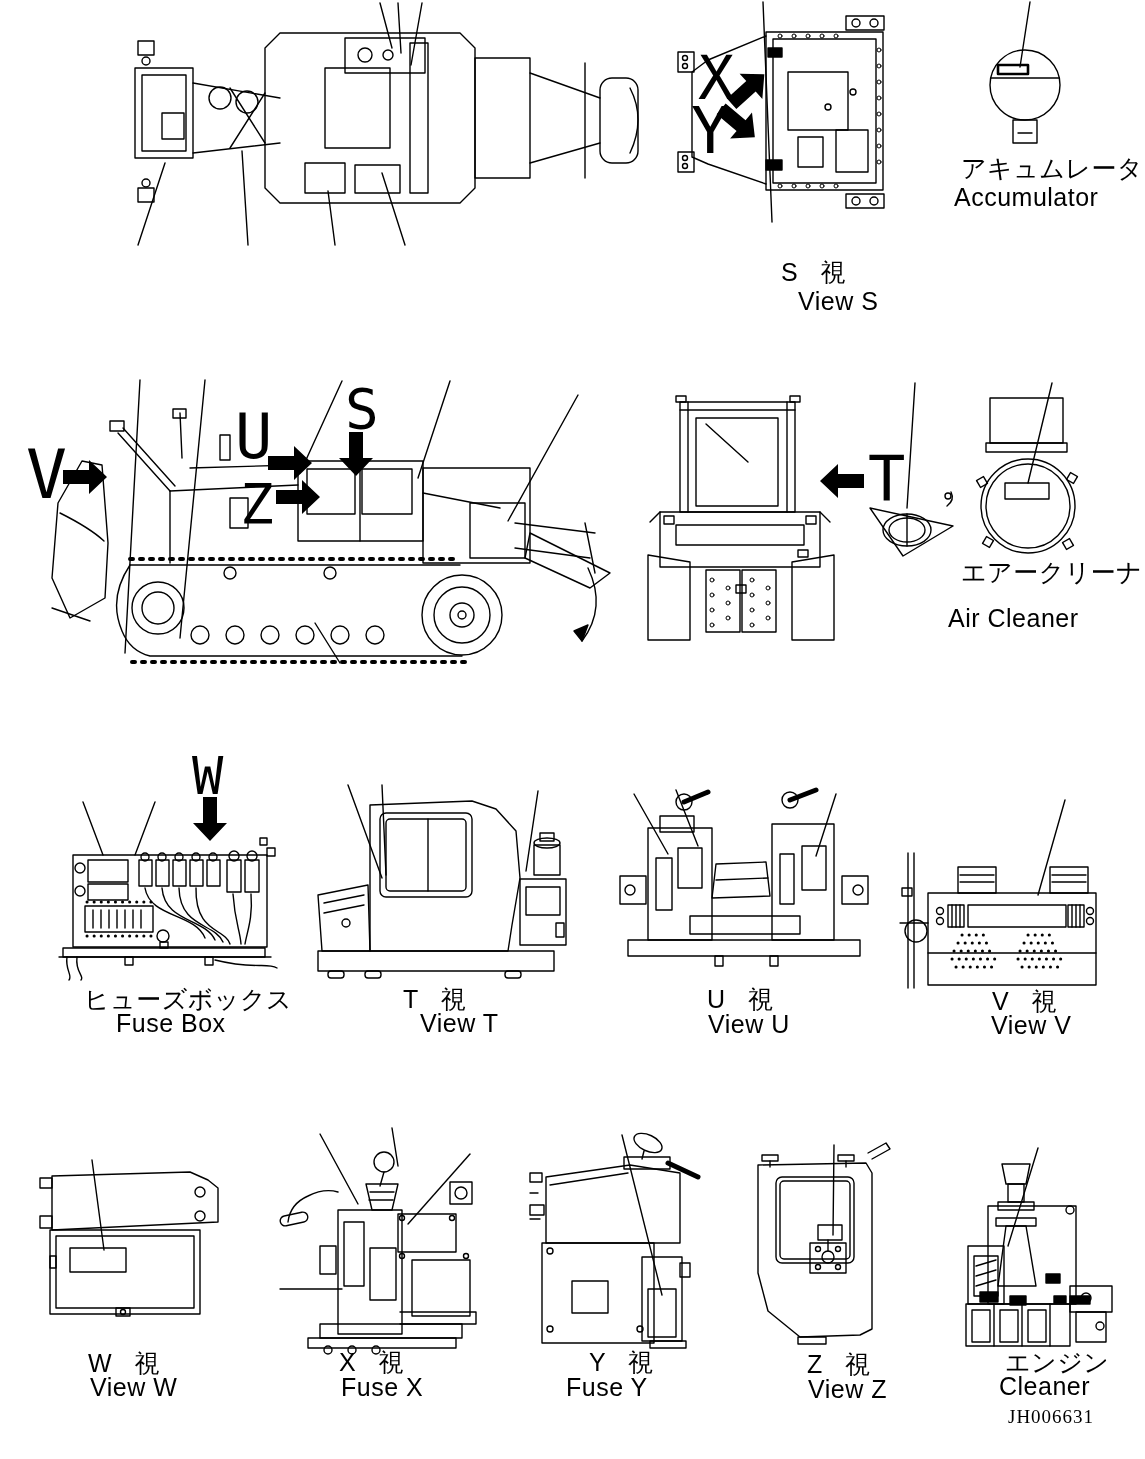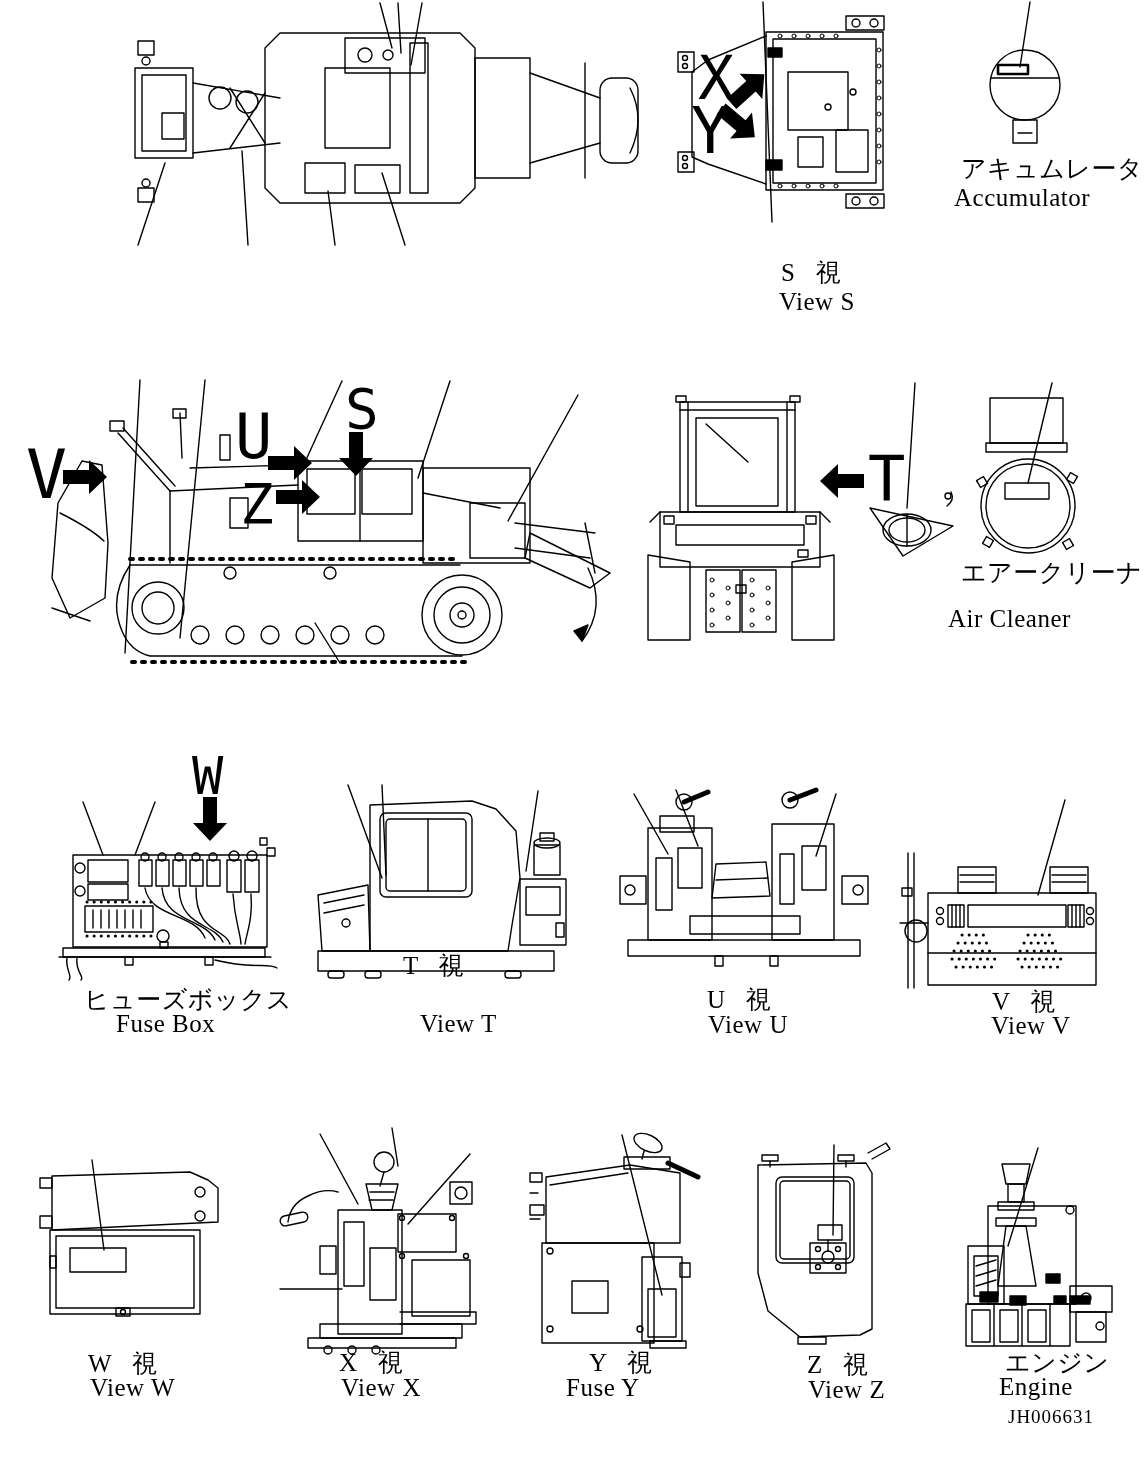--- a/index.html
+++ b/index.html
@@ -1,20 +1,20 @@
 <!DOCTYPE html>
 <html><head>
 <meta charset="utf-8">
 <style>
   html,body{margin:0;padding:0;background:#ffffff;}
   body{width:1145px;height:1459px;position:relative;overflow:hidden;
        font-family:"DejaVu Sans Mono",monospace;color:#000;}
   .abs{position:absolute;}
   .marker{font-family:"DejaVu Sans Mono",monospace;line-height:1;font-weight:400;color:#000;}
-  .cap{font-family:Liberation Serif, serif;font-size:25px;line-height:1.1;
+  .cap{font-family:Liberation Sans, sans-serif;font-size:25px;line-height:1.1;
        white-space:pre;letter-spacing:0.5px;color:#000;}
   .code{font-family:Liberation Serif, serif;font-size:19px;letter-spacing:1px;color:#000;}
   svg{display:block;overflow:visible;}
 </style>
 </head>
 <body>
 
 <svg class="abs" style="left:130px;top:3px" width="512" height="244" viewBox="0 0 512 244">
   <g fill="none" stroke="#000" stroke-width="1.4" stroke-linecap="round" stroke-linejoin="round">
 
@@ -564,45 +564,45 @@
 <div class="abs" style="left:716px;top:104px;transform:rotate(40deg)">
   <svg width="44" height="38">
       <polygon points="0,12 26,12 26,2 44,19 26,36 26,26 0,26" fill="#000"></polygon>
     </svg>
   </div>
 
 <div class="cap abs" style="left:961px;top:155px">アキュムレータ</div>
 <div class="cap abs" style="left:954px;top:184px">Accumulator</div>
 
 <div class="cap abs" style="left:781px;top:259px">S   視</div>
-<div class="cap abs" style="left:779px;top:288px">View S</div>
+<div class="cap abs" style="left:798px;top:288px">View S</div>
 
 <div class="cap abs" style="left:961px;top:559px">エアークリーナ</div>
 <div class="cap abs" style="left:948px;top:605px">Air Cleaner</div>
 
 <div class="cap abs" style="left:84px;top:986px">ヒューズボックス</div>
 <div class="cap abs" style="left:116px;top:1010px">Fuse Box</div>
 
-<div class="cap abs" style="left:403px;top:952px">T   視</div>
+<div class="cap abs" style="left:403px;top:986px">T   視</div>
 <div class="cap abs" style="left:420px;top:1010px">View T</div>
 
 <div class="cap abs" style="left:707px;top:986px">U   視</div>
 <div class="cap abs" style="left:708px;top:1011px">View U</div>
 
 <div class="cap abs" style="left:992px;top:988px">V   視</div>
 <div class="cap abs" style="left:991px;top:1012px">View V</div>
 
 <div class="cap abs" style="left:88px;top:1350px">W   視</div>
 <div class="cap abs" style="left:90px;top:1374px">View W</div>
 
 <div class="cap abs" style="left:339px;top:1349px">X   視</div>
-<div class="cap abs" style="left:341px;top:1374px">View X</div>
+<div class="cap abs" style="left:341px;top:1374px">Fuse X</div>
 
 <div class="cap abs" style="left:589px;top:1349px">Y   視</div>
 <div class="cap abs" style="left:566px;top:1374px">Fuse Y</div>
 
 <div class="cap abs" style="left:807px;top:1351px">Z   視</div>
 <div class="cap abs" style="left:808px;top:1376px">View Z</div>
 
 <div class="cap abs" style="left:1005px;top:1349px">エンジン</div>
-<div class="cap abs" style="left:999px;top:1373px">Engine</div>
+<div class="cap abs" style="left:999px;top:1373px">Cleaner</div>
 
 <div class="code abs" style="left:1008px;top:1406px">JH006631</div>
 
 </body></html>

